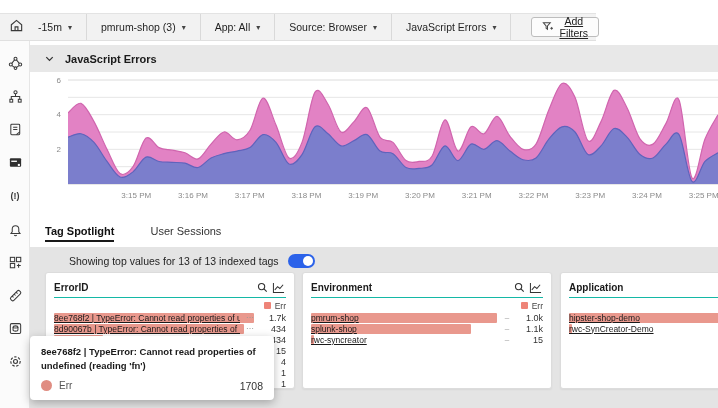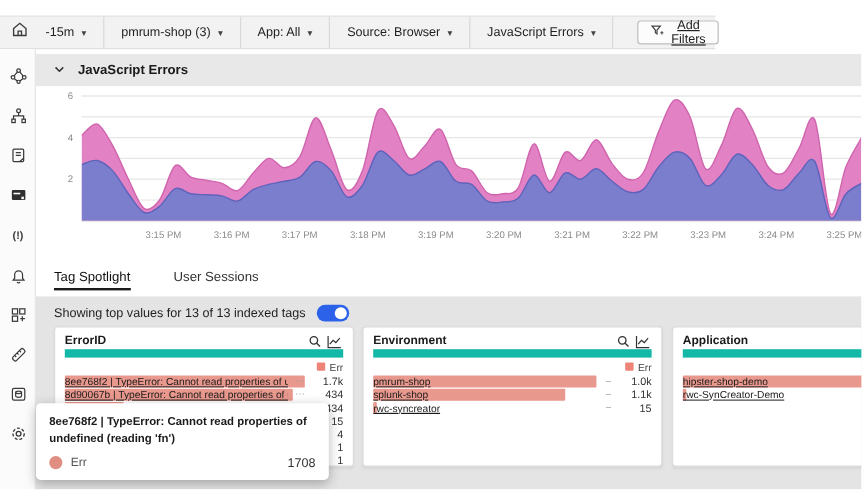--- a/index.html
+++ b/index.html
@@ -33,34 +33,34 @@
                  display:flex; align-items:center; gap:10px; padding-left:14px; }
   .section-hdr .title { font-size:11px; font-weight:bold; color:#1a1a1a; }
 
   
   .chart-body { position:absolute; left:30px; top:72px; width:688px; height:142px; background:#fff; }
 
   
   .tabs { position:absolute; left:30px; top:214px; width:688px; height:33px; background:#fff;
           display:flex; align-items:center; gap:36px; padding-left:15px; }
   .tab { font-size:11px; color:#333; cursor:pointer; height:100%; display:flex; align-items:center; position:relative; }
-  .tab.active { font-weight:normal; color:#111; }
+  .tab.active { font-weight:bold; color:#111; }
   .tab.active:after { content:""; position:absolute; left:0; right:0; bottom:5px; height:2px; background:#1a1a1a; }
 
   
   .content { position:absolute; left:30px; top:247px; width:688px; height:161px; background:#e4e4e4; }
   .summary-row { position:absolute; left:15px; top:7px; display:flex; align-items:center; gap:9px; }
-  .summary-row .txt { font-size:10.5px; color:#1f1f1f; }
+  .summary-row .txt { font-size:10.5px; color:#1f1f1f;margin-left:24px; }
   .toggle { width:27px; height:14px; border-radius:8px; position:relative; cursor:pointer; }
   .toggle .knob { position:absolute; right:2px; top:2px; width:10px; height:10px; border-radius:50%; background:#fff; }
 
   .panel { position:absolute; top:25px; width:250px; height:117px; background:#fff; border-radius:3px;
            border:1px solid #dcdcdc; box-shadow:0 1px 2px rgba(0,0,0,.06); padding:5px 8px 0 8px; overflow:hidden; }
   .panel.p0 { left:15px; } .panel.p1 { left:272px; } .panel.p2 { left:530px; }
-  .panel-hdr { display:flex; align-items:center; height:20px; border-bottom:7px solid #14b8a6;justify-content:space-between; }
+  .panel-hdr { display:flex; align-items:center; height:20px; border-bottom:1px solid #14b8a6;justify-content:space-between; }
   .panel-hdr .ptitle { font-size:10px; font-weight:bold; color:#1a1a1a; flex:1; }
   .panel-hdr .picon { width:16px; height:14px; display:flex; align-items:center; justify-content:center; cursor:pointer; }
   .legend-row { display:flex; align-items:center; justify-content:flex-end; gap:4px; height:13px; margin-top:1px; }
   .legend-sq { width:7px; height:7px; border-radius:1px; }
   .legend-lbl { font-size:8.5px; color:#444; }
   .t-row { position:relative; height:11px; display:flex; align-items:center; margin-bottom:0; }
   .t-bar { position:absolute; left:0; top:0.5px; height:10px; background:#e9988d; border-radius:1px; }
   .t-label { position:relative; z-index:1; flex:1; font-size:8.5px; color:#1a1a1a; text-decoration:underline;
              white-space:nowrap; overflow:hidden; cursor:pointer; }
   .t-dots { position:relative; z-index:1; width:20px; text-align:center; font-size:8px; color:#999; }

